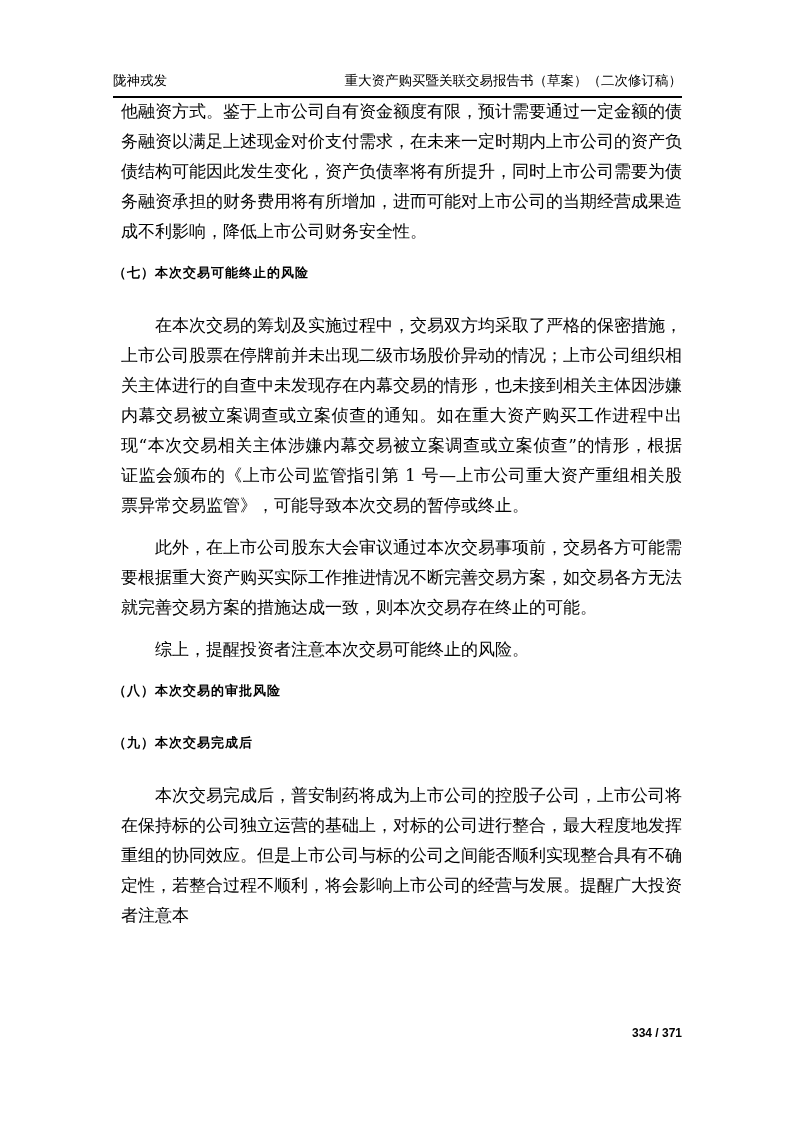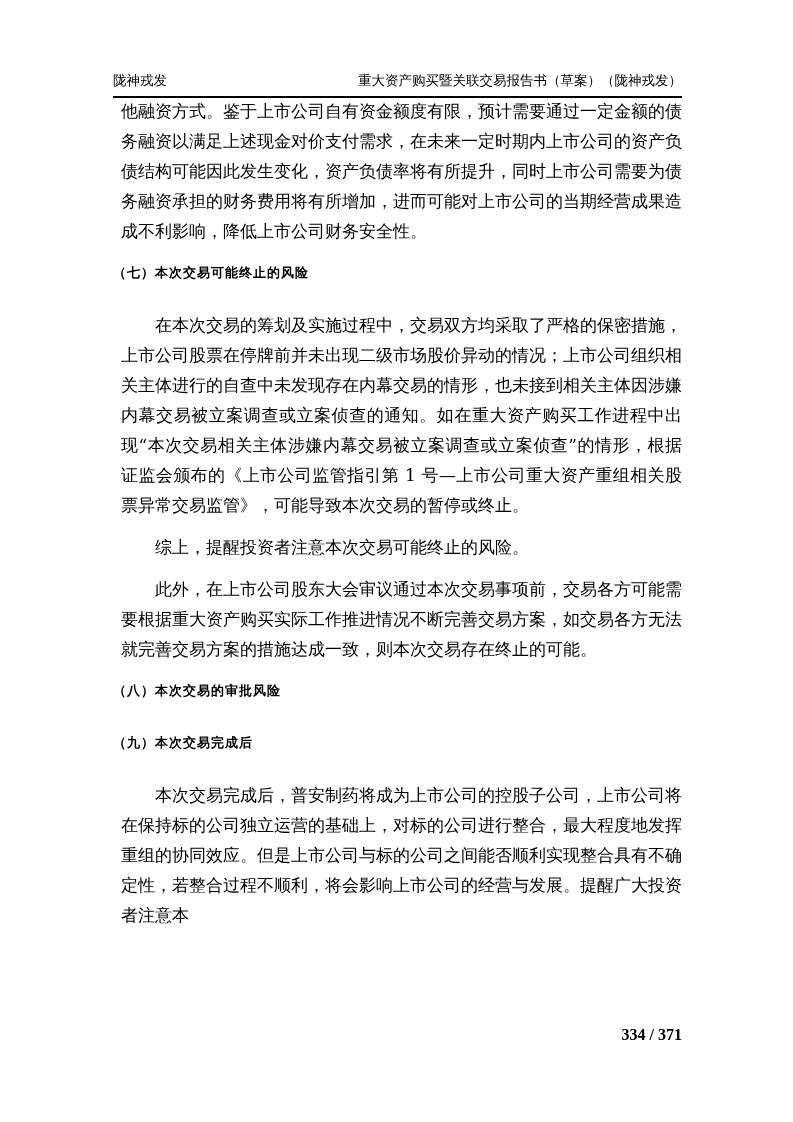--- a/index.html
+++ b/index.html
@@ -54,41 +54,41 @@
     font-size: 13px;
     line-height: 30px;
     margin: 4px 0 22px 0;
     text-align: left;
     letter-spacing: 1px;
   }
   .page-footer {
     position: absolute;
     right: 111px;
     top: 1026px;
-    font-size: 16px;
+    font-size: 12px;
     font-weight: bold;
-    font-family: Liberation Serif, serif;
+    font-family: Liberation Sans, sans-serif;
   }
 </style>
 </head>
 <body>
 
 <div class="page">
 
   <div class="page-header">
     <span class="hdr-left">陇神戎发</span>
-    <span class="hdr-right">重大资产购买暨关联交易报告书（草案）（陇神戎发）</span>
+    <span class="hdr-right">重大资产购买暨关联交易报告书（草案）（二次修订稿）</span>
   </div>
 
   <div class="content">
       <p>他融资方式。鉴于上市公司自有资金额度有限，预计需要通过一定金额的债务融资以满足上述现金对价支付需求，在未来一定时期内上市公司的资产负债结构可能因此发生变化，资产负债率将有所提升，同时上市公司需要为债务融资承担的财务费用将有所增加，进而可能对上市公司的当期经营成果造成不利影响，降低上市公司财务安全性。</p>
       <h2>（七）本次交易可能终止的风险</h2>
       <p class="indent">在本次交易的筹划及实施过程中，交易双方均采取了严格的保密措施，上市公司股票在停牌前并未出现二级市场股价异动的情况；上市公司组织相关主体进行的自查中未发现存在内幕交易的情形，也未接到相关主体因涉嫌内幕交易被立案调查或立案侦查的通知。如在重大资产购买工作进程中出现“本次交易相关主体涉嫌内幕交易被立案调查或立案侦查”的情形，根据证监会颁布的《上市公司监管指引第 1 号—上市公司重大资产重组相关股票异常交易监管》，可能导致本次交易的暂停或终止。</p>
+      <p class="indent">此外，在上市公司股东大会审议通过本次交易事项前，交易各方可能需要根据重大资产购买实际工作推进情况不断完善交易方案，如交易各方无法就完善交易方案的措施达成一致，则本次交易存在终止的可能。</p>
       <p class="indent">综上，提醒投资者注意本次交易可能终止的风险。</p>
-      <p class="indent">此外，在上市公司股东大会审议通过本次交易事项前，交易各方可能需要根据重大资产购买实际工作推进情况不断完善交易方案，如交易各方无法就完善交易方案的措施达成一致，则本次交易存在终止的可能。</p>
       <h2>（八）本次交易的审批风险</h2>
       <h2>（九）本次交易完成后</h2>
       <p class="indent">本次交易完成后，普安制药将成为上市公司的控股子公司，上市公司将在保持标的公司独立运营的基础上，对标的公司进行整合，最大程度地发挥重组的协同效应。但是上市公司与标的公司之间能否顺利实现整合具有不确定性，若整合过程不顺利，将会影响上市公司的经营与发展。提醒广大投资者注意本</p>
     </div>
 
   <div class="page-footer">334 / 371</div>
 
 </div>
 
 </body></html>

